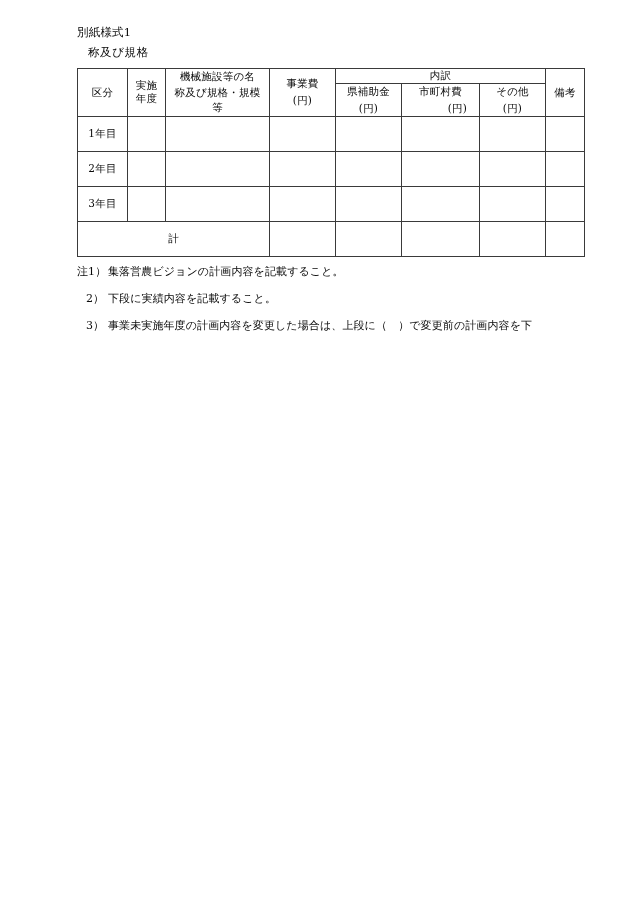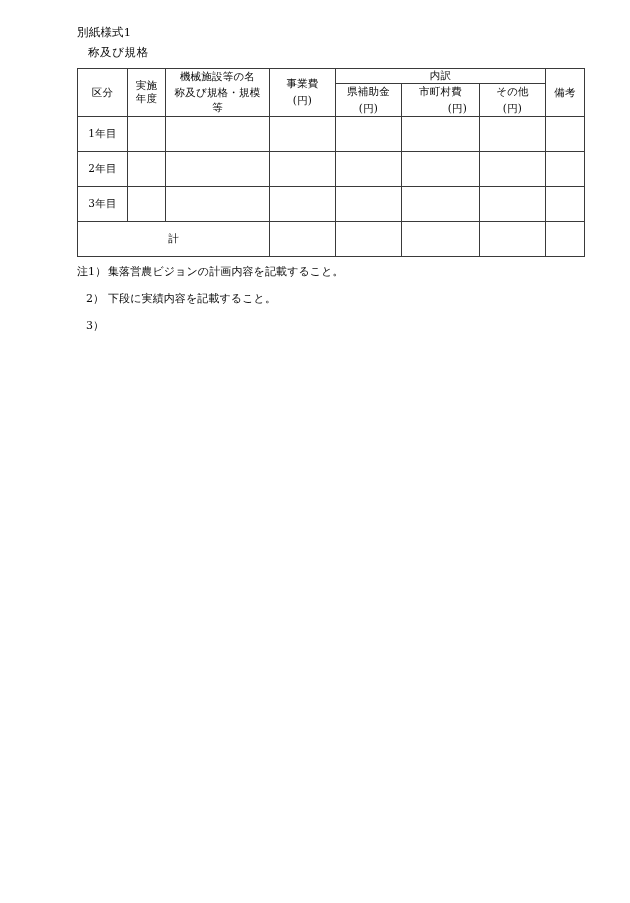--- a/index.html
+++ b/index.html
@@ -247,18 +247,19 @@
     <div class="note note-2">
       <span class="note-marker">2）</span>
       <div class="note-body">
         <span class="note-line">下段に実績内容を記載すること。</span>
       </div>
     </div>
 
     <div class="note note-3">
       <span class="note-marker">3）</span>
       <div class="note-body">
+        <span class="note-line">事業未実施年度の計画内容を変更した場合は、上段に（　）で変更前の計画内容を下</span>
       </div>
     </div>
 
   </div>
 
 </div>
 
 </body></html>

